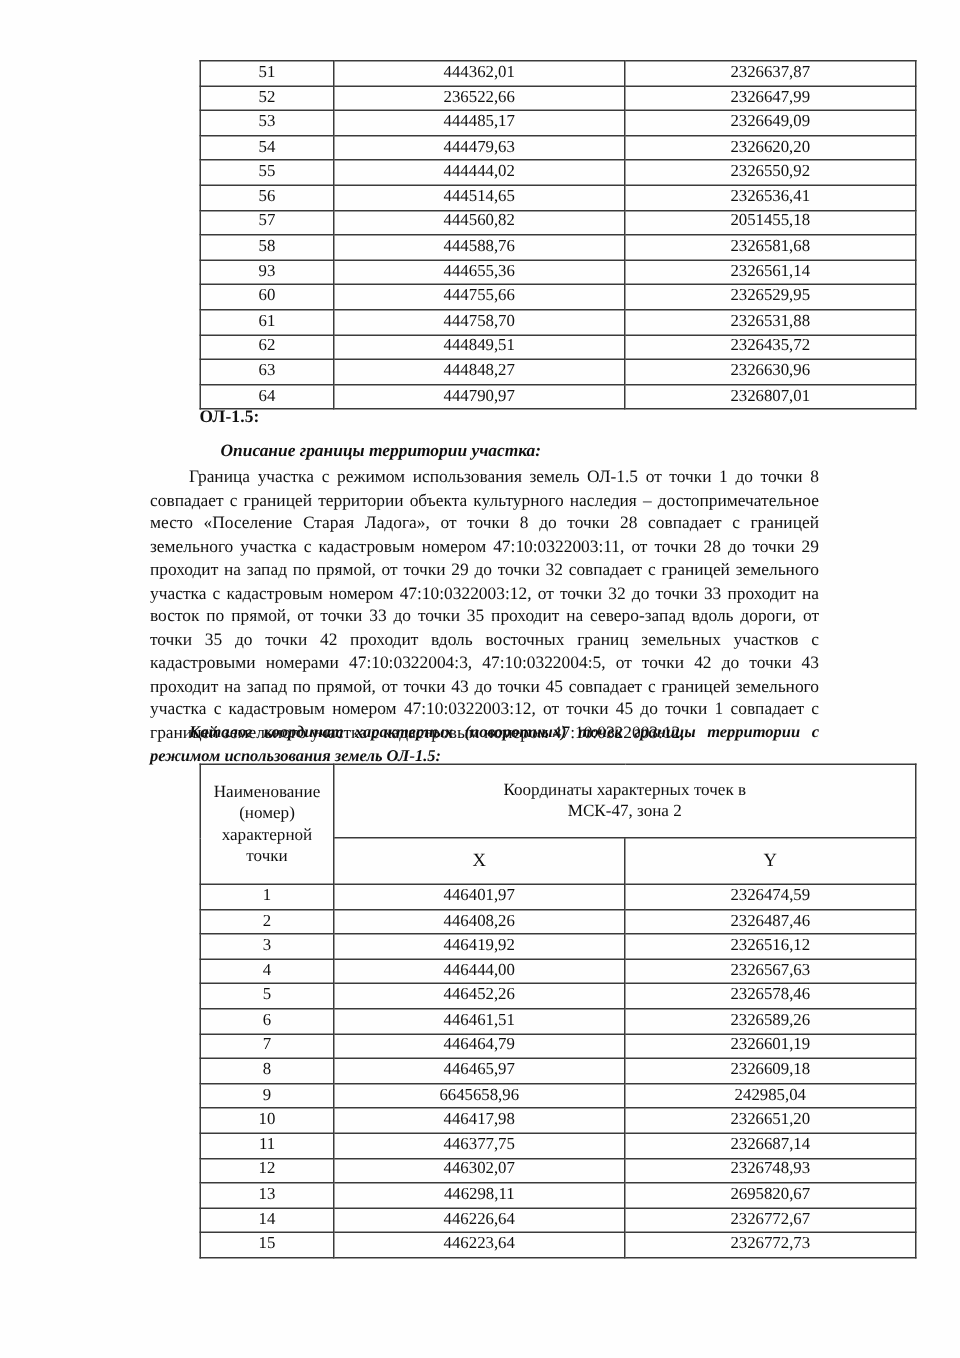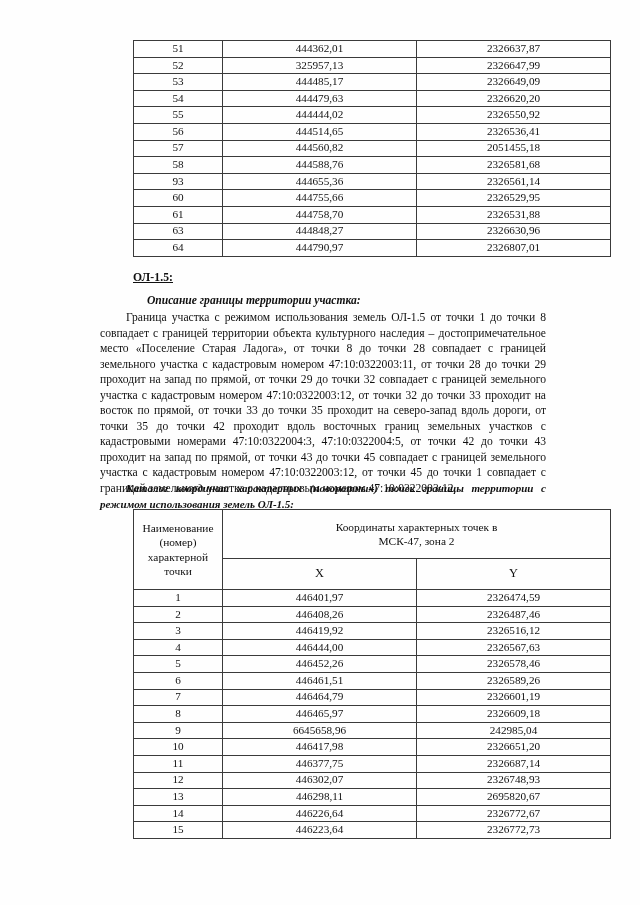--- a/index.html
+++ b/index.html
@@ -73,21 +73,20 @@
   #table-bottom th.head-axis { height: 26px; font-size: 12.4px; }
 
   
   .section-label {
     position: absolute;
     left: 133px;
     top: 271px;
     font-size: 11.6px;
     font-weight: bold;
     letter-spacing: 0.1px;
-    text-decoration: underline;
   }
   .subhead {
     position: absolute;
     left: 147px;
     top: 294px;
     font-size: 11.6px;
     font-weight: bold;
     font-style: italic;
   }
   .body-par {
@@ -126,21 +125,21 @@
         <col class="c-y">
     </colgroup>
     <tbody>
       <tr>
         <td>51</td>
         <td>444362,01</td>
         <td>2326637,87</td>
       </tr>
       <tr>
         <td>52</td>
-        <td>325957,13</td>
+        <td>236522,66</td>
         <td>2326647,99</td>
       </tr>
       <tr>
         <td>53</td>
         <td>444485,17</td>
         <td>2326649,09</td>
       </tr>
       <tr>
         <td>54</td>
         <td>444479,63</td>
@@ -173,20 +172,25 @@
       </tr>
       <tr>
         <td>60</td>
         <td>444755,66</td>
         <td>2326529,95</td>
       </tr>
       <tr>
         <td>61</td>
         <td>444758,70</td>
         <td>2326531,88</td>
+      </tr>
+      <tr>
+        <td>62</td>
+        <td>444849,51</td>
+        <td>2326435,72</td>
       </tr>
       <tr>
         <td>63</td>
         <td>444848,27</td>
         <td>2326630,96</td>
       </tr>
       <tr>
         <td>64</td>
         <td>444790,97</td>
         <td>2326807,01</td>

